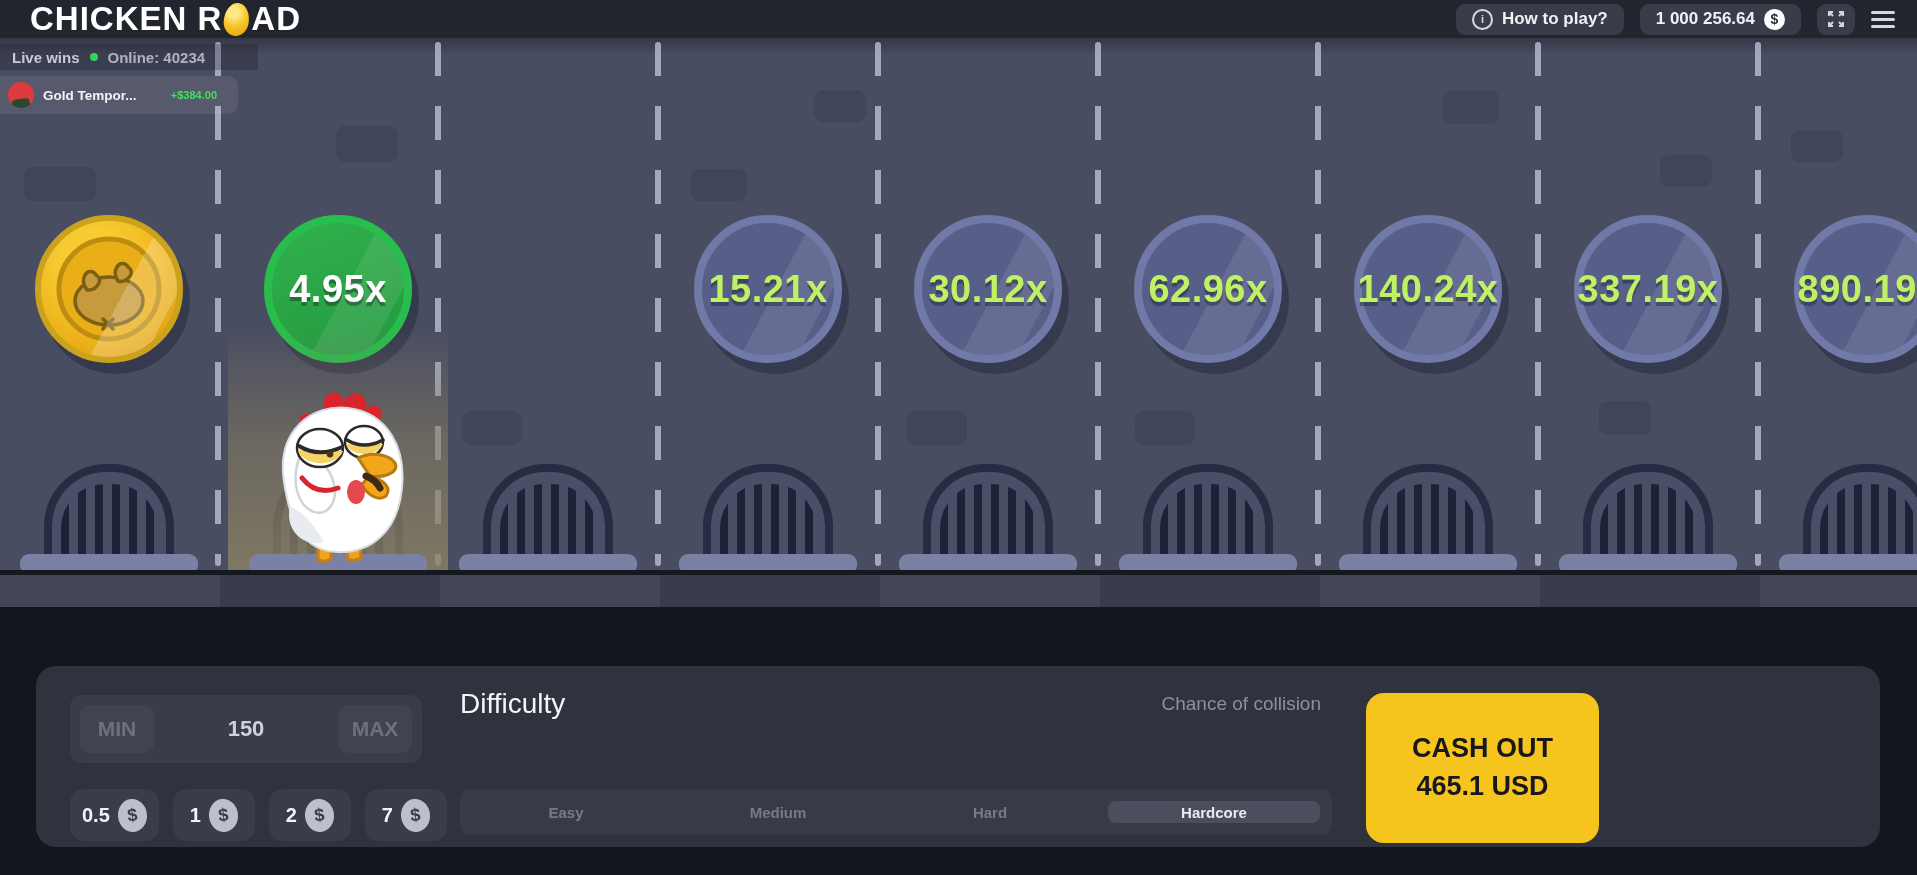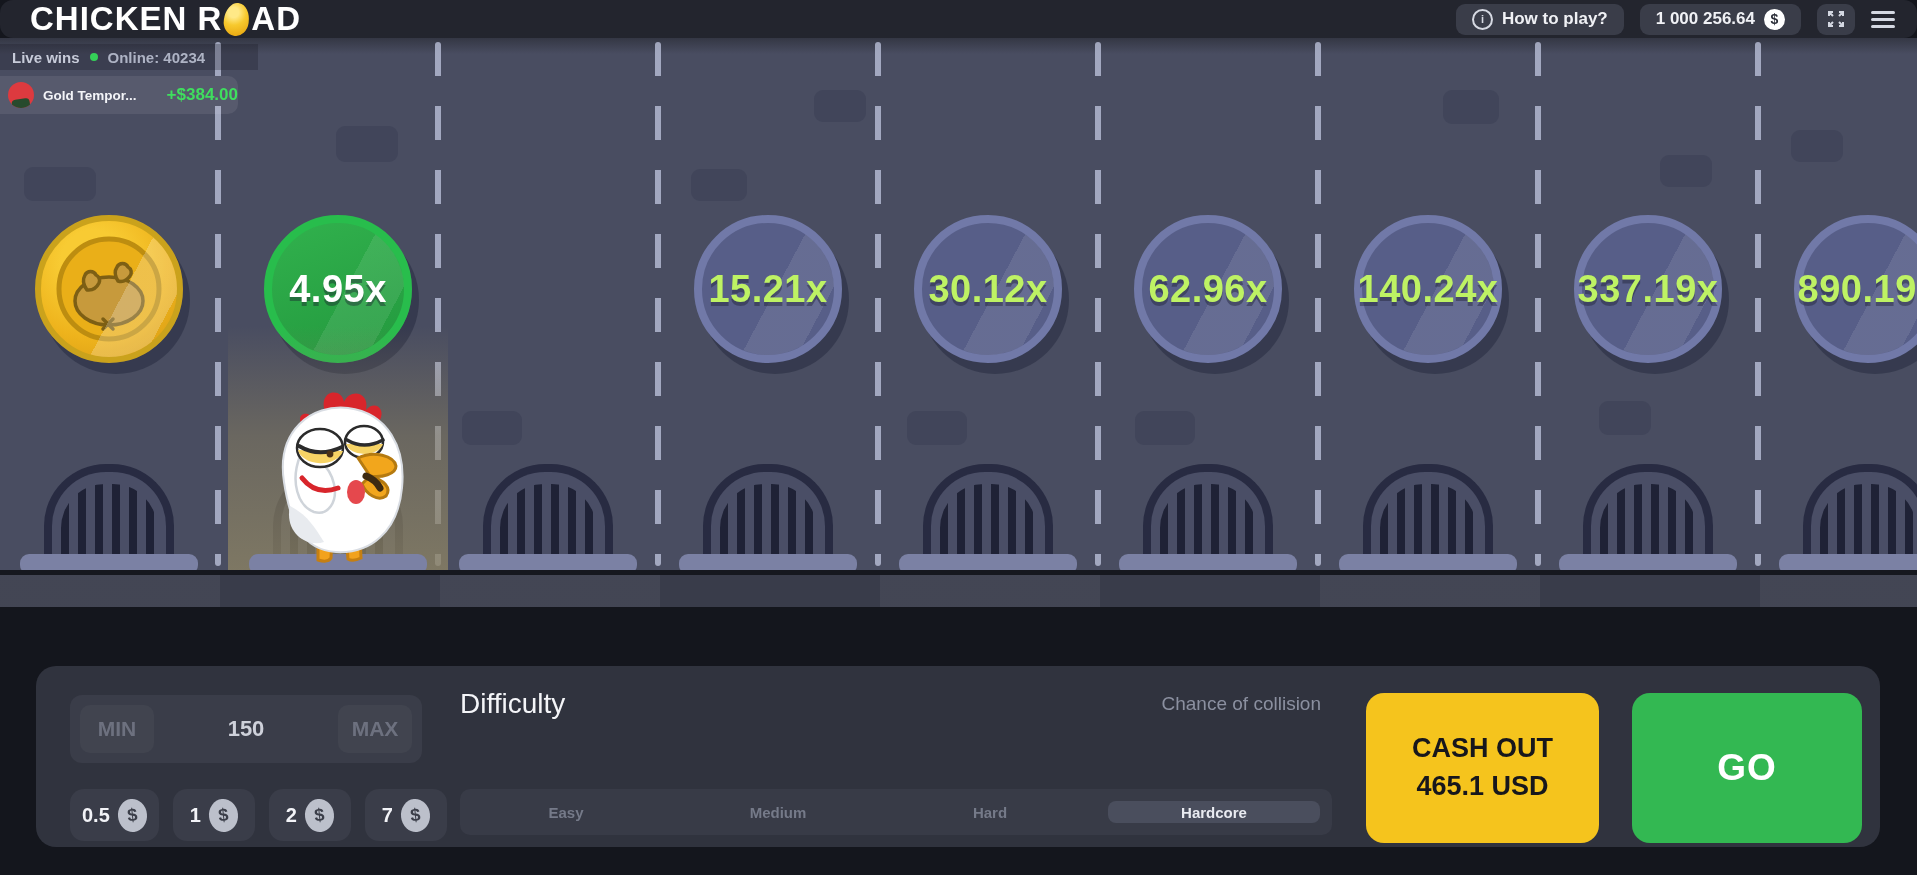--- a/index.html
+++ b/index.html
@@ -1,19 +1,19 @@
 <!DOCTYPE html>
 <html><head>
 <meta charset="utf-8">
 <style>
   html,body{margin:0;padding:0;background:#14161d;font-family:"Liberation Sans","DejaVu Sans",sans-serif;}
   #screen{position:relative;width:1917px;height:875px;overflow:hidden;background:#14161d;}
 
   
-  #header{position:absolute;left:0;top:0;width:1917px;height:38px;background:#23252e;display:flex;align-items:center;padding:0 22px 0 30px;box-sizing:border-box;z-index:50;border-radius:13px;}
+  #header{position:absolute;left:0;top:0;width:1917px;height:38px;background:#23252e;display:flex;align-items:center;padding:0 22px 0 30px;box-sizing:border-box;z-index:50;}
   .logo{display:flex;align-items:center;color:#fff;font-weight:800;font-size:33px;letter-spacing:1px;white-space:nowrap;}
   .logo-egg{display:inline-block;width:25px;height:33px;margin:0 2px;border-radius:50%/58% 58% 46% 46%;background:radial-gradient(circle at 35% 30%,#ffe987 18%,#f7c92e 45%,#e9a912 85%);transform:rotate(8deg);}
   .hdr-right{margin-left:auto;display:flex;align-items:center;gap:16px;}
   .hdr-btn{height:31px;display:flex;align-items:center;gap:9px;background:#3a3d49;border-radius:9px;padding:0 16px;color:#f0f1f5;font-size:17px;font-weight:600;cursor:pointer;}
   .info-ic{width:17px;height:17px;border:2px solid #d6d9e2;border-radius:50%;display:flex;align-items:center;justify-content:center;font-size:11px;font-weight:700;color:#d6d9e2;}
   .bal-badge{width:21px;height:21px;border-radius:50%;background:#fff;color:#2b2e38;display:flex;align-items:center;justify-content:center;font-size:14px;font-weight:800;}
   .sq-btn{width:38px;height:31px;background:#3a3d49;border-radius:9px;display:flex;align-items:center;justify-content:center;cursor:pointer;}
   .burger{width:24px;display:flex;flex-direction:column;gap:4px;cursor:pointer;}
   .burger i{display:block;height:3px;background:#d4d8e2;border-radius:2px;}
 
@@ -65,25 +65,25 @@
   .chance-label{position:absolute;left:988px;top:27px;width:297px;text-align:right;color:#8b90a0;font-size:19px;font-weight:500;}
   .cashout{position:absolute;left:1330px;top:27px;width:233px;height:150px;background:#f5c41d;border-radius:18px;display:flex;flex-direction:column;align-items:center;justify-content:center;color:#17171c;font-weight:800;font-size:27px;line-height:1.4;cursor:pointer;text-align:center;}
   .go{position:absolute;left:1596px;top:27px;width:230px;height:150px;background:#33b852;border-radius:18px;display:flex;align-items:center;justify-content:center;color:#fff;font-weight:800;font-size:37px;letter-spacing:1px;cursor:pointer;}
 
   
   #livewins{position:absolute;left:0;top:44px;z-index:30;}
   .lw-head{display:flex;align-items:center;gap:10px;height:26px;background:rgba(24,26,36,.28);padding:0 14px 0 12px;width:232px;}
   .lw-title{color:#c7cbd9;font-size:15px;font-weight:700;}
   .lw-dot{width:8px;height:8px;border-radius:50%;background:#35d158;}
   .lw-online{color:#aeb3c4;font-size:15px;font-weight:700;}
-  .lw-row{margin-top:6px;display:flex;align-items:center;gap:9px;height:38px;background:rgba(255,255,255,.08);padding:0 0 0 8px;width:238px;border-radius:0 10px 10px 0;box-sizing:border-box;}
+  .lw-row{margin-top:6px;display:flex;align-items:center;gap:9px;height:38px;background:rgba(255,255,255,.08);padding:0 21px 0 8px;width:238px;border-radius:0 10px 10px 0;box-sizing:border-box;}
   .lw-ava{width:26px;height:26px;border-radius:50%;background:#dd3a3f;position:relative;overflow:hidden;flex:none;}
   .lw-ava::after{content:"";position:absolute;left:4px;bottom:-3px;width:18px;height:12px;background:#274a2d;border-radius:4px;transform:rotate(-8deg);}
   .lw-name{color:#f3f4f8;font-size:13.5px;font-weight:700;white-space:nowrap;}
-  .lw-amt{color:#3fdf5e;font-size:17px;font-weight:700;margin-left:auto;}
+  .lw-amt{color:#3fdf5e;font-size:11px;font-weight:700;margin-left:auto;}
 </style>
 </head>
 <body>
 
 <div id="screen">
 
   <div id="game">
     <div class="topshadow"></div>
     <div id="lanes-root">
         <div class="lane" style="left: 0px; width: 218px;">
@@ -327,17 +327,14 @@
       <div class="tab">Hard</div>
       <div class="tab sel">Hardcore</div>
     </div>
 
     <div class="chance-label">Chance of collision</div>
 
     <div class="cashout">
       <span>CASH OUT</span>
       <span>465.1 USD</span>
     </div>
-    <div class="go">
-      <span>GO</span>
-    </div>
   </div>
 </div>
 
 </body></html>

